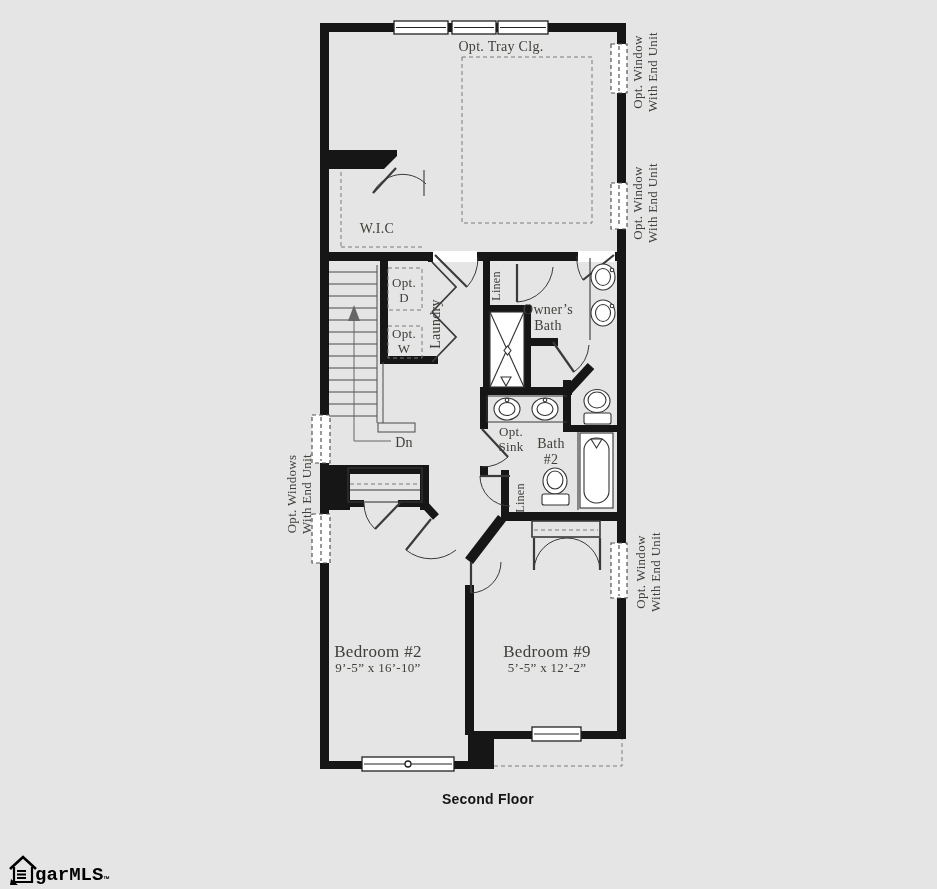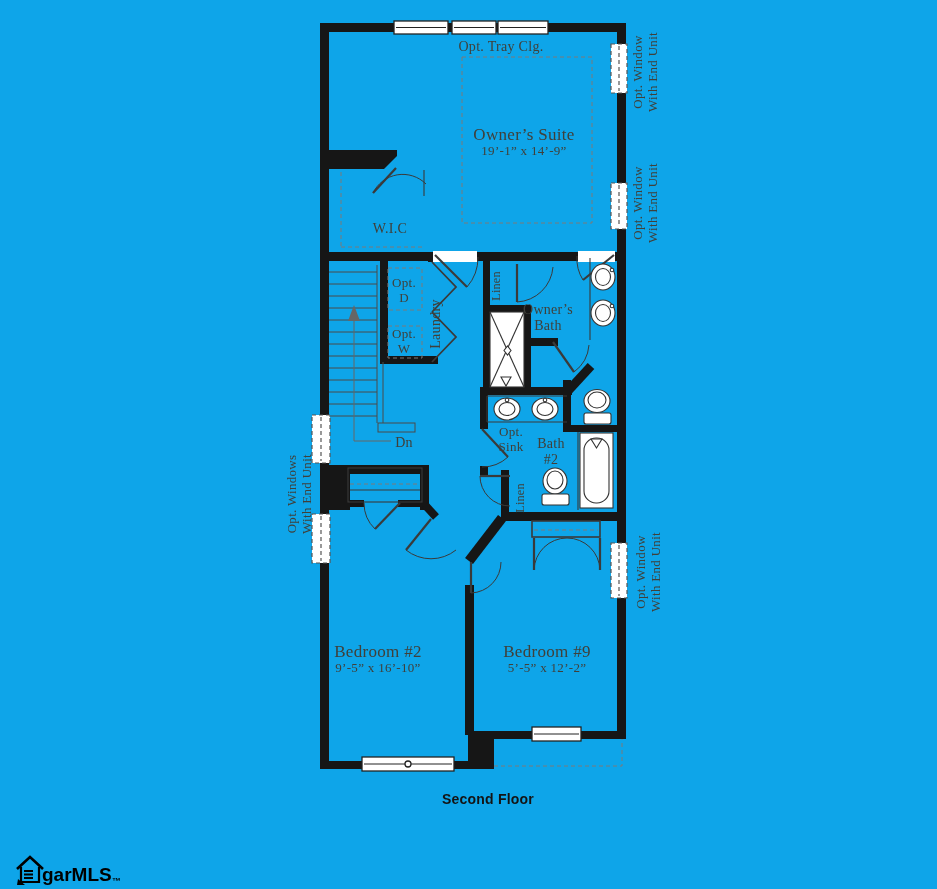--- a/index.html
+++ b/index.html
@@ -1,26 +1,26 @@
 <!DOCTYPE html>
 <html><head>
 <meta charset="utf-8">
 <style>
   html,body{margin:0;padding:0;background:#fff;}
-  .stage{position:relative;width:937px;height:889px;background:#0ea5e9;overflow:hidden;
+  .stage{position:relative;width:937px;height:889px;background:#e5e5e5;overflow:hidden;
          font-family:"Liberation Serif",serif;color:#40403a;}
   svg.plan{position:absolute;left:0;top:0;}
   .lbl{position:absolute;transform:translate(-50%,-50%);text-align:center;
        white-space:nowrap;line-height:1.12;color:#40403a;letter-spacing:.3px;}
   .lbl.rot{transform:translate(-50%,-50%) rotate(-90deg);}
   .s12{font-size:12px;} .s13{font-size:13px;} .s14{font-size:14px;} .s17{font-size:17px;}
   .floor-title{font-family:"Liberation Sans",sans-serif;font-weight:bold;
                font-size:14px;color:#141414;letter-spacing:.2px;}
-  .watermark{position:absolute;left:14px;top:854px;display:flex;align-items:flex-end;
-             font-family:Liberation Sans, sans-serif;color:#000;text-align:center;}
+  .watermark{position:absolute;left:7px;top:854px;display:flex;align-items:flex-end;
+             font-family:Liberation Mono, monospace;color:#000;text-align:center;}
   .watermark .brand{font-size:19px;font-weight:600;letter-spacing:0;margin-left:-4px;}
   .watermark sup{font-size:9px;font-weight:600;vertical-align:super;}
 </style>
 </head>
 <body>
 
 <div class="stage">
 
 <svg class="plan" width="937" height="889" viewBox="0 0 937 889">
 
@@ -195,24 +195,20 @@
       <line x1="490" y1="312" x2="524" y2="387"></line>
       <line x1="524" y1="312" x2="490" y2="387"></line>
       <polygon points="507.5,346 511,350.5 507.5,355 504,350.5"></polygon>
       <polygon points="501,377 511,377 506,386"></polygon>
     </g>
   </g>
 </svg>
 
 <div class="lbl s14" style="left:501px;top:47px">Opt. Tray Clg.</div>
 
-<div class="lbl" style="left:524px;top:142px">
-  <div class="s17">Owner’s Suite</div>
-  <div class="s13">19’-1” x 14’-9”</div>
-</div>
 
 <div class="lbl rot s13" style="left:646px;top:72px">
   <div>Opt. Window</div>
   <div>With End Unit</div>
 </div>
 
 <div class="lbl rot s13" style="left:646px;top:203px">
   <div>Opt. Window</div>
   <div>With End Unit</div>
 </div>
@@ -220,21 +216,21 @@
 <div class="lbl rot s13" style="left:649px;top:572px">
   <div>Opt. Window</div>
   <div>With End Unit</div>
 </div>
 
 <div class="lbl rot s13" style="left:300px;top:494px">
   <div>Opt. Windows</div>
   <div>With End Unit</div>
 </div>
 
-<div class="lbl s14" style="left:390px;top:229px">W.I.C</div>
+<div class="lbl s14" style="left:377px;top:229px">W.I.C</div>
 
 <div class="lbl s13" style="left:404px;top:291px">
   <div>Opt.</div>
   <div>D</div>
 </div>
 
 <div class="lbl s13" style="left:404px;top:342px">
   <div>Opt.</div>
   <div>W</div>
 </div>

